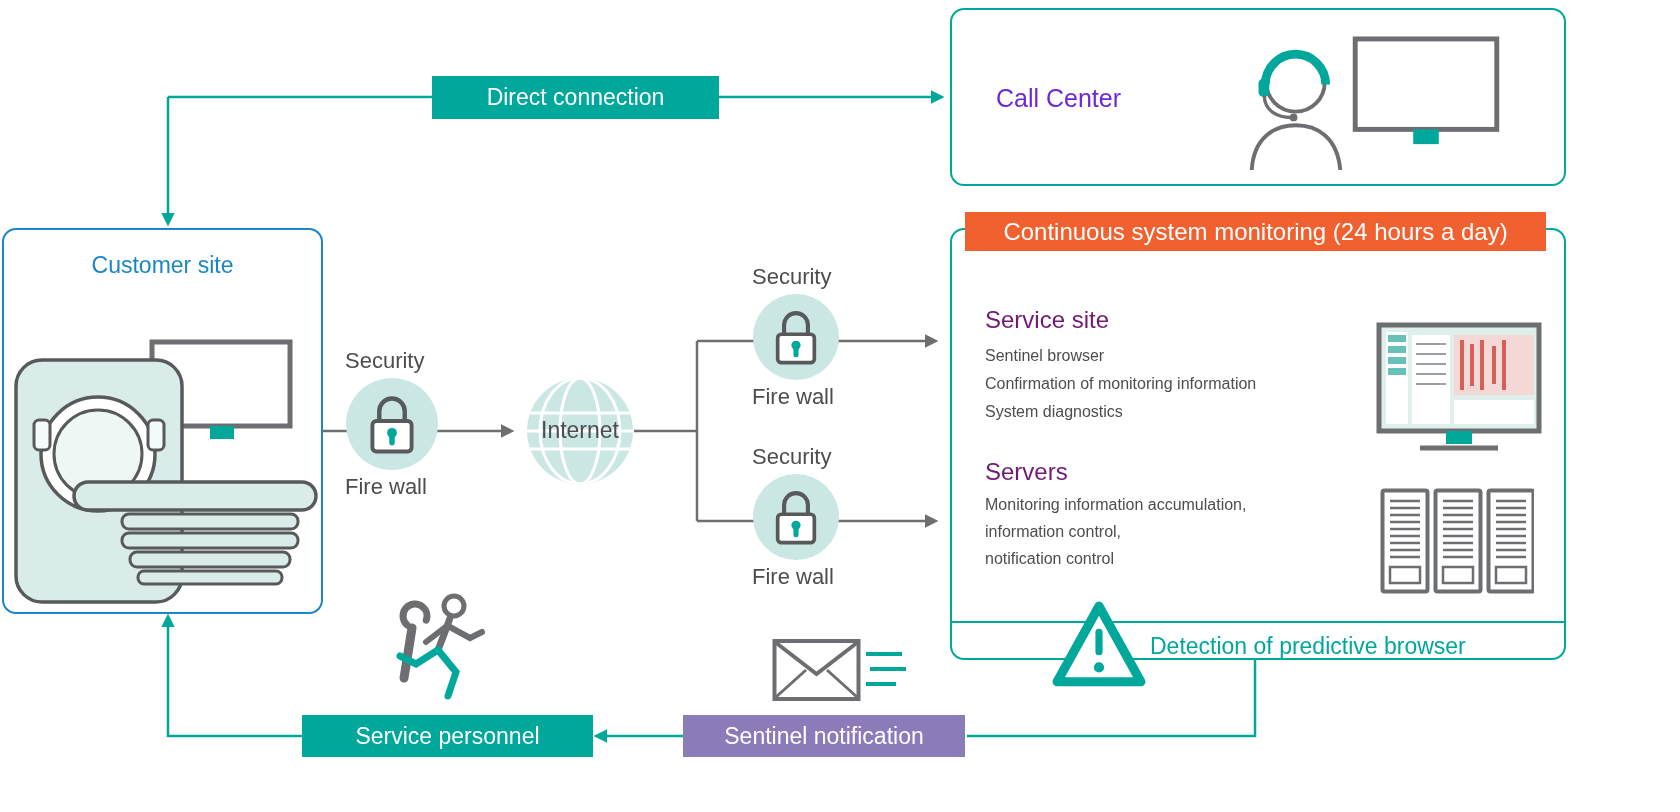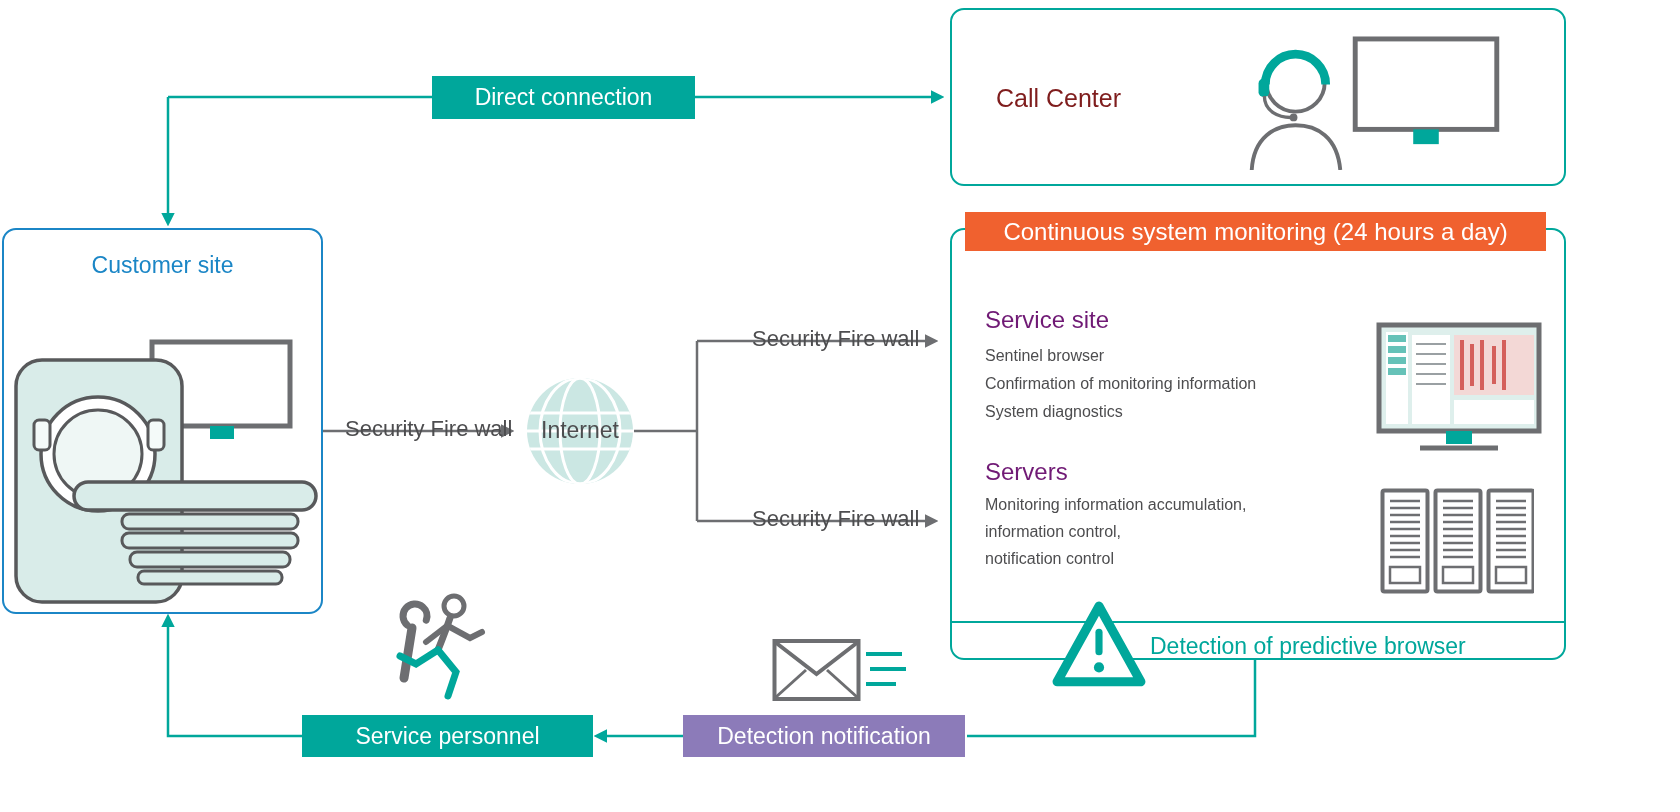--- a/index.html
+++ b/index.html
@@ -9,23 +9,23 @@
   svg.connectors { position:absolute; left:0; top:0; z-index:1; }
   .panel { position:absolute; background:#fff; border-radius:14px; z-index:2; }
   .panel.teal-border { border:2.5px solid #00A79B; }
   .panel.blue-border { border:2.5px solid #1B86C6; }
   .banner { position:absolute; display:flex; align-items:center; justify-content:center;
             color:#fff; font-size:23px; font-weight:500; z-index:3; white-space:nowrap; }
   .bg-teal   { background:#00A79B; }
   .bg-orange { background:#F0612F; }
   .bg-purple { background:#8C7BB9; }
   .icon { position:absolute; z-index:2; }
-  .fw { position:absolute; display:flex; flex-direction:row; align-items:flex-end; gap:3px; z-index:2; }
+  .fw { position:absolute; display:flex; flex-direction:column; align-items:flex-start; gap:3px; z-index:2; }
   .glabel { color:#4D4D4F; font-size:22px; line-height:26px; white-space:nowrap; }
-  .cc-title { position:absolute; left:44px; top:74px; color:#7f1d1d; font-size:25px; font-weight:500; }
+  .cc-title { position:absolute; left:44px; top:74px; color:#6d28d9; font-size:25px; font-weight:500; }
   .cs-title { position:absolute; left:0; top:22px; width:100%; text-align:center;
               color:#1B86C6; font-size:23px; font-weight:500; }
   .sec-title { position:absolute; color:#701a75; font-size:24px; font-weight:500; white-space:nowrap; }
   .body-line { position:absolute; color:#4D4D4F; font-size:16px; line-height:24px; white-space:nowrap; }
   .divider { position:absolute; left:0; top:391px; width:100%; border-top:2.5px solid #00A79B; }
   .detect { position:absolute; left:1150px; top:633px; color:#00A79B; font-size:23px;
             font-weight:500; z-index:4; white-space:nowrap; }
   .inet-label { position:absolute; left:510px; top:417px; width:140px; text-align:center;
                 color:#4D4D4F; font-size:23px; z-index:3; }
 </style>
@@ -50,21 +50,21 @@
       <path d="M634,431 H697" stroke="#6D6E71"></path>
       <path d="M697,341 V521" stroke="#6D6E71"></path>
       <path d="M697,341 H926" stroke="#6D6E71" marker-end="url(#arrG)"></path>
       <path d="M697,521 H926" stroke="#6D6E71" marker-end="url(#arrG)"></path>
       <path d="M1255,660 L1255,736 L967,736" stroke="#00A79B"></path>
       <path d="M683,736 H606" stroke="#00A79B" marker-end="url(#arrT)"></path>
       <path d="M302,736 L168,736 L168,626" stroke="#00A79B" marker-end="url(#arrT)"></path>
     </g>
   </svg>
 
-  <div class="banner bg-teal" style="left:432px; top:76px; width:263px; height:43px;">
+  <div class="banner bg-teal" style="left:432px; top:76px; width:287px; height:43px;">
     <span>Direct connection</span>
   </div>
 
   <div class="panel teal-border" style="left:950px; top:8px; width:616px; height:178px;">
     <div class="cc-title">Call Center</div>
     <svg class="icon" style="left:288px; top:16px;" width="112" height="144" viewBox="0 0 115 148">
       <path d="M12,148 C14,114 36,102 57,102 C79,102 100,114 103,148" fill="#fff" stroke="#6D6E71" stroke-width="4"></path>
       <circle cx="57" cy="58" r="30" fill="#fff" stroke="#6D6E71" stroke-width="4"></circle>
       <path d="M26,60 a31,31 0 0 1 62,0" fill="none" stroke="#00A79B" stroke-width="9"></path>
       <rect x="19" y="54" width="11" height="19" rx="5" fill="#00A79B"></rect>
@@ -240,20 +240,20 @@
       <circle cx="72" cy="14" r="10" fill="#fff" stroke="#6D6E71" stroke-width="5"></circle>
       <path d="M68,26 C64,38 60,48 56,58" stroke="#6D6E71" stroke-width="7"></path>
       <path d="M66,33 L44,50" stroke="#6D6E71" stroke-width="6"></path>
       <path d="M66,34 L88,46 L100,40" stroke="#6D6E71" stroke-width="6"></path>
       <path d="M56,58 L34,72 L18,64" stroke="#00A79B" stroke-width="7"></path>
       <path d="M56,58 L74,80 L66,104" stroke="#00A79B" stroke-width="7"></path>
     </g>
   </svg>
 
   <div class="banner bg-purple" style="left:683px; top:715px; width:282px; height:42px;">
-    <span>Detection notification</span>
+    <span>Sentinel notification</span>
   </div>
 
   <div class="banner bg-teal" style="left:302px; top:715px; width:291px; height:42px;">
     <span>Service personnel</span>
   </div>
 
 </div>
 
 </body></html>

